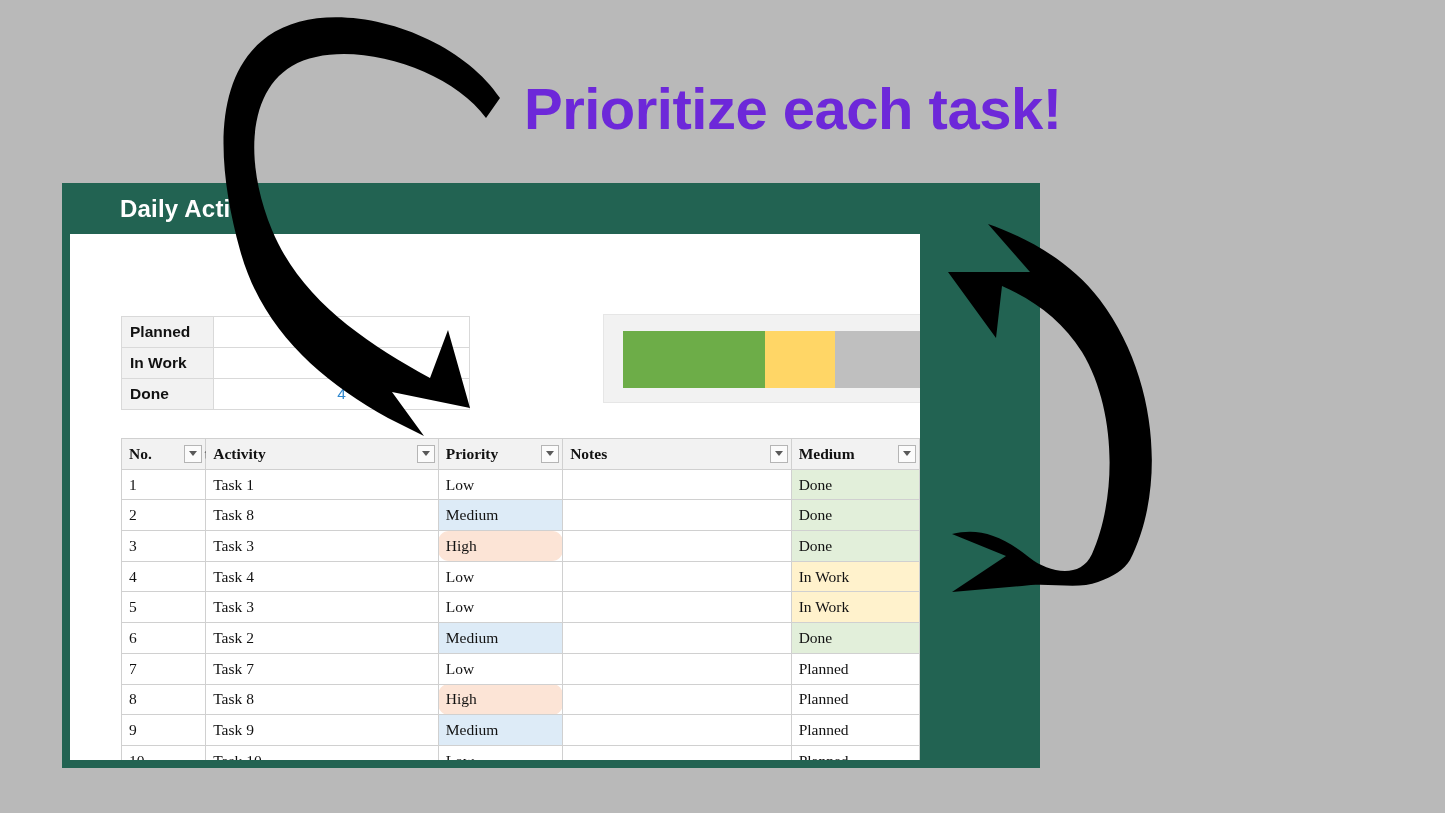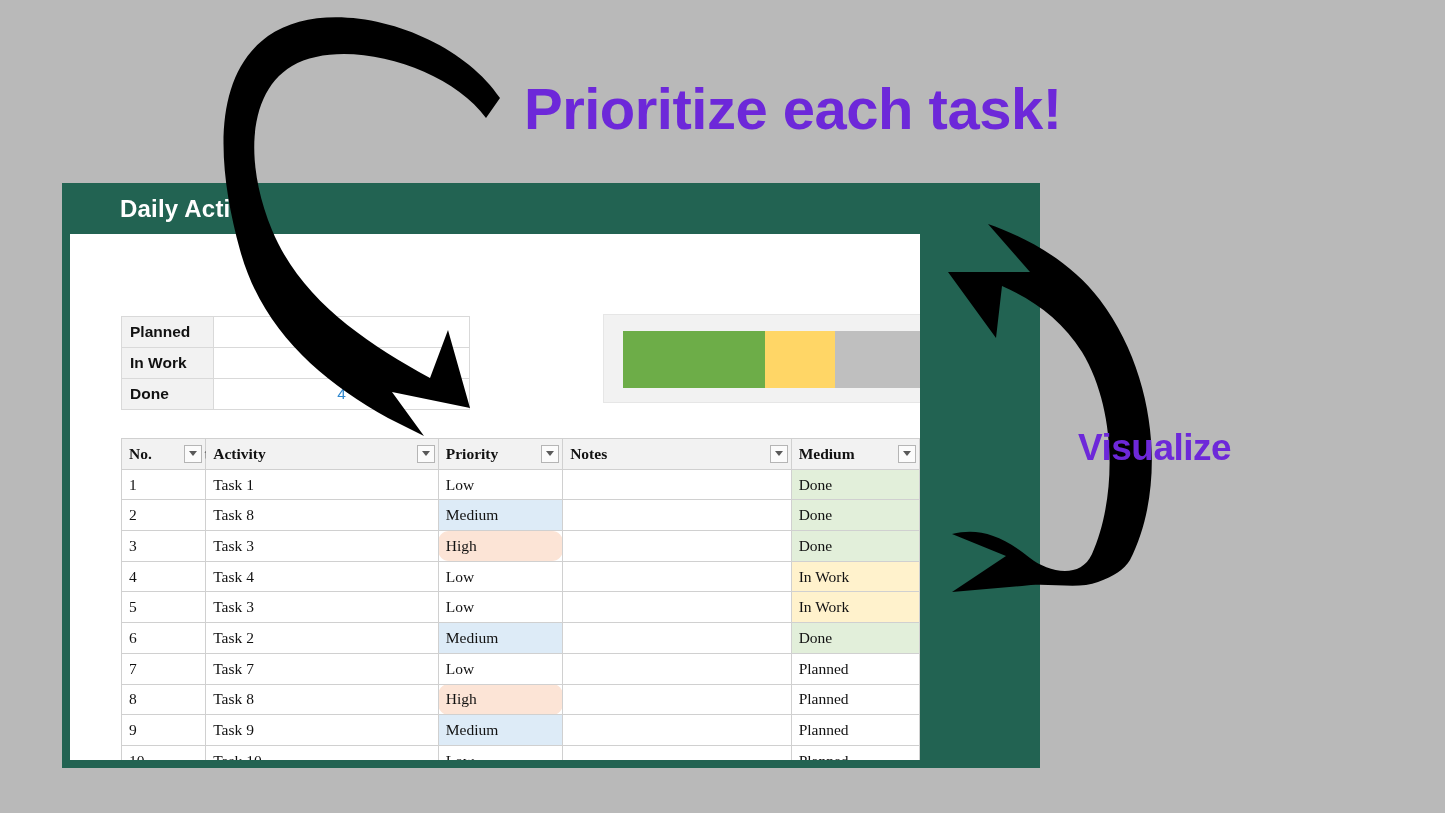--- a/index.html
+++ b/index.html
@@ -388,16 +388,15 @@
              L1006,556
              L952,592
              L1022,586
              C1048,582 1078,590 1098,582
              C1114,576 1124,570 1130,560 Z" fill="#000000"></path>
   </svg>
 
   <div class="annotation" id="ann-prioritize">Prioritize each task!</div>
 
   <div class="annotation" id="ann-visualize">
-    <div>Visualize</div>
   </div>
 
 </div>
 
 </body></html>

